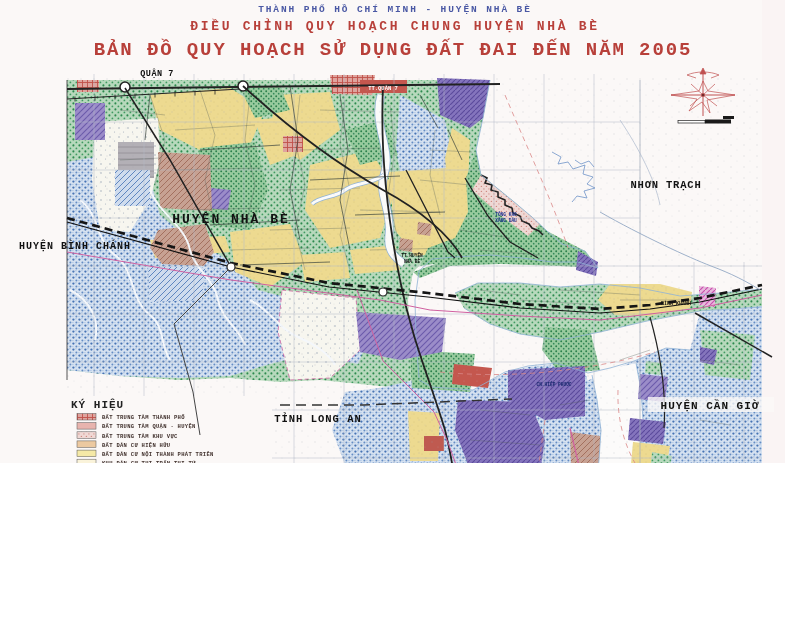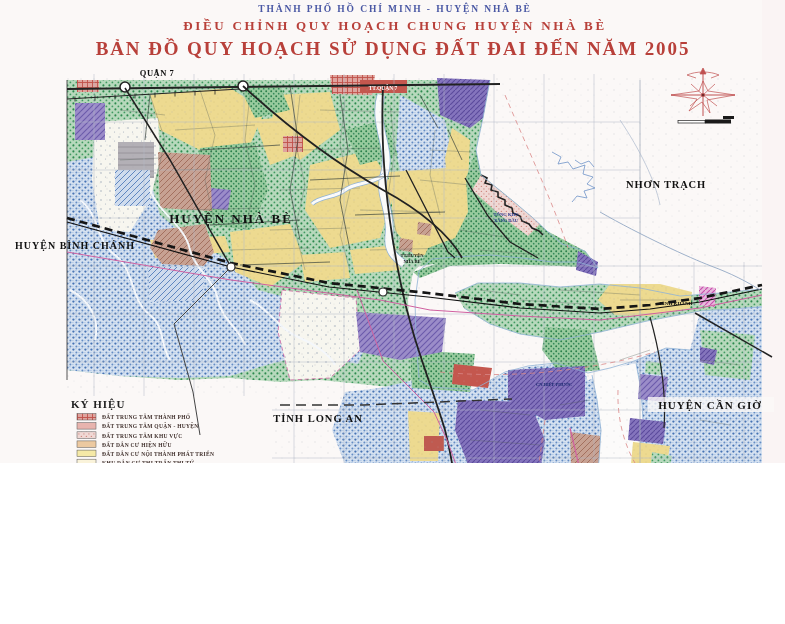--- a/index.html
+++ b/index.html
@@ -1,17 +1,17 @@
 <!DOCTYPE html>
 <html><head>
 <meta charset="utf-8">
 <style>
   html,body{margin:0;padding:0;background:#ffffff;}
   #page{position:relative;width:785px;height:463px;background:#7dd3fc;overflow:hidden;
-        font-family:Liberation Serif, serif;}
+        font-family:Liberation Mono, monospace;}
   svg{position:absolute;left:0;top:0;filter:blur(0.3px);}
 </style>
 </head>
 <body>
 <div id="page">
 <svg width="785" height="624" viewBox="0 0 785 624">
 <defs>
   <pattern id="marsh" width="6" height="6" patternUnits="userSpaceOnUse">
     <rect width="6" height="6" fill="#d6e2f1"></rect>
     <circle cx="1.4" cy="1.6" r="1.15" fill="#4673b4"></circle>

